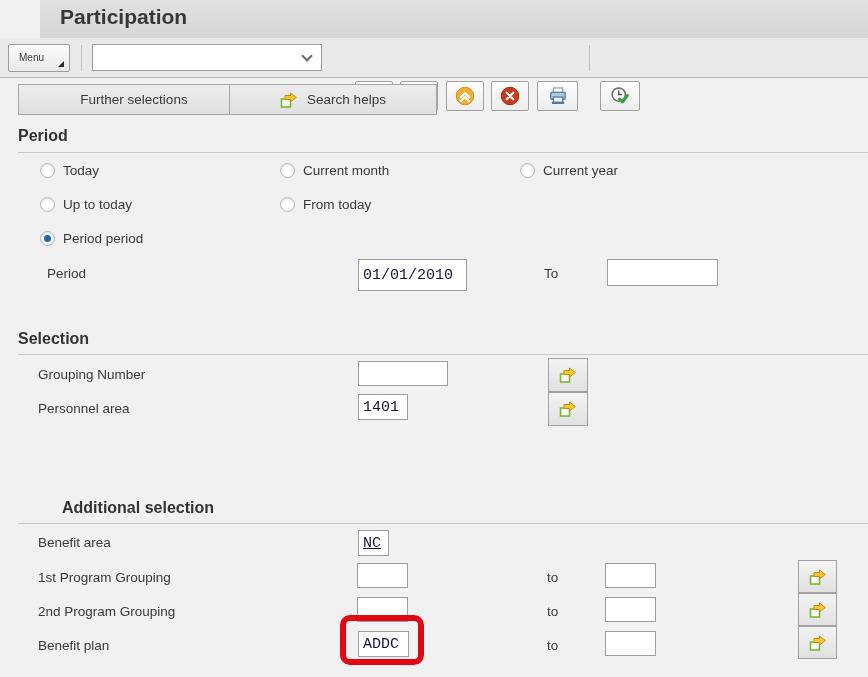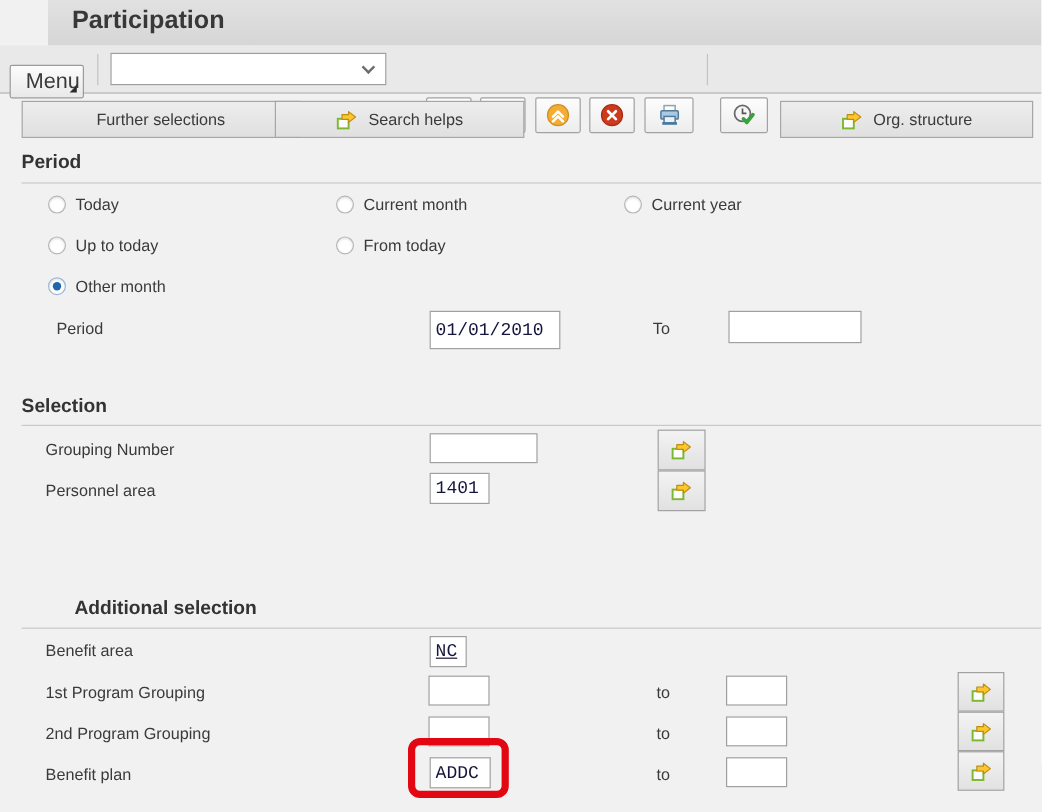--- a/index.html
+++ b/index.html
@@ -7,23 +7,23 @@
        font-family:"Liberation Sans",sans-serif;overflow:hidden;color:#3a3a3a;}
 
   
   .titlebar{position:absolute;left:0;top:0;right:0;height:38px;
             background:linear-gradient(#e1e1e1,#d6d6d6);border-bottom:1px solid #ececec;margin-left:40px;}
   .title{position:absolute;left:20px;top:5px;font-size:21px;font-weight:bold;color:#383838;}
 
   
   .toolbar{position:absolute;left:0;top:38px;right:0;height:39px;background:#e9e9e9;
            border-bottom:1px solid #b5b5b5;}
-  .menu-btn{position:absolute;left:8px;top:16px;width:62px;height:28px;box-sizing:border-box;
+  .menu-btn{position:absolute;left:8px;top:6px;width:62px;height:28px;box-sizing:border-box;
             background:linear-gradient(#fcfcfc,#e9e9e9);border:1px solid #9c9c9c;border-radius:2px;
-            font-family:inherit;font-size:18px;color:#3a3a3a;text-align:center;padding:0 0 2px 10px;}
+            font-family:inherit;font-size:10px;color:#3a3a3a;text-align:left;padding:0 0 2px 10px;}
   .menu-tri{position:absolute;right:5px;bottom:4px;width:0;height:0;
             border-left:6px solid transparent;border-bottom:6px solid #2b2b2b;}
   .vsep{position:absolute;top:7px;width:1px;height:26px;background:#c2c2c2;}
   .combo{position:absolute;left:92px;top:6px;width:230px;height:27px;box-sizing:border-box;
          background:#fff;border:1px solid #9d9d9d;}
   .combo input{position:absolute;left:0;top:0;width:195px;height:100%;border:none;outline:none;
          background:transparent;font-family:"Liberation Mono",monospace;font-size:13px;padding:0 0 0 5px;}
   .chev{position:absolute;right:10px;top:7px;width:8px;height:8px;box-sizing:border-box;
         border-right:2px solid #6d6d6d;border-bottom:2px solid #6d6d6d;transform:rotate(45deg);}
   .left-tri{position:absolute;left:331px;top:51px;width:0;height:0;
@@ -163,27 +163,20 @@
   <button class="big-btn" id="btn-further">
     <span>Further selections</span>
   </button>
   <button class="big-btn" id="btn-search">
     <svg width="18" height="18" viewBox="0 0 18 18">
       <rect x="1.5" y="8" width="9" height="8" fill="#fdfdfd" stroke="#7cb82f" stroke-width="1.6"></rect>
       <polygon points="5,4.5 10.5,4.5 10.5,2 16.3,6.5 10.5,11 10.5,8.5 5,8.5" fill="#fdc62e" stroke="#bd8e13" stroke-linejoin="round"></polygon>
     </svg>
     <span>Search helps</span>
   </button>
-  <button class="big-btn" id="btn-org">
-    <svg width="18" height="18" viewBox="0 0 18 18">
-      <rect x="1.5" y="8" width="9" height="8" fill="#fdfdfd" stroke="#7cb82f" stroke-width="1.6"></rect>
-      <polygon points="5,4.5 10.5,4.5 10.5,2 16.3,6.5 10.5,11 10.5,8.5 5,8.5" fill="#fdc62e" stroke="#bd8e13" stroke-linejoin="round"></polygon>
-    </svg>
-    <span>Org. structure</span>
-  </button>
 
   <h2 class="sec" id="sec-period">Period</h2>
   <div class="secline" id="line-period"></div>
 
   <label class="radio" id="rad-today" data-selected="false">
     <span class="rcircle"></span>
     <span>Today</span>
   </label>
   <label class="radio" id="rad-month" data-selected="false">
     <span class="rcircle"></span>
@@ -196,21 +189,21 @@
   <label class="radio" id="rad-upto" data-selected="false">
     <span class="rcircle"></span>
     <span>Up to today</span>
   </label>
   <label class="radio" id="rad-from" data-selected="false">
     <span class="rcircle"></span>
     <span>From today</span>
   </label>
   <label class="radio" id="rad-other" data-selected="true">
     <span class="rcircle"></span>
-    <span>Other month</span>
+    <span>Period period</span>
   </label>
 
   <span class="flabel" id="lbl-period">Period</span>
   <input class="field" id="f-period-from" value="01/01/2010" style="">
   <span class="flabel" id="lbl-period-to">To</span>
   <input class="field" id="f-period-to" value="" style="">
 
   <h2 class="sec" id="sec-selection">Selection</h2>
   <div class="secline" id="line-selection"></div>
 

